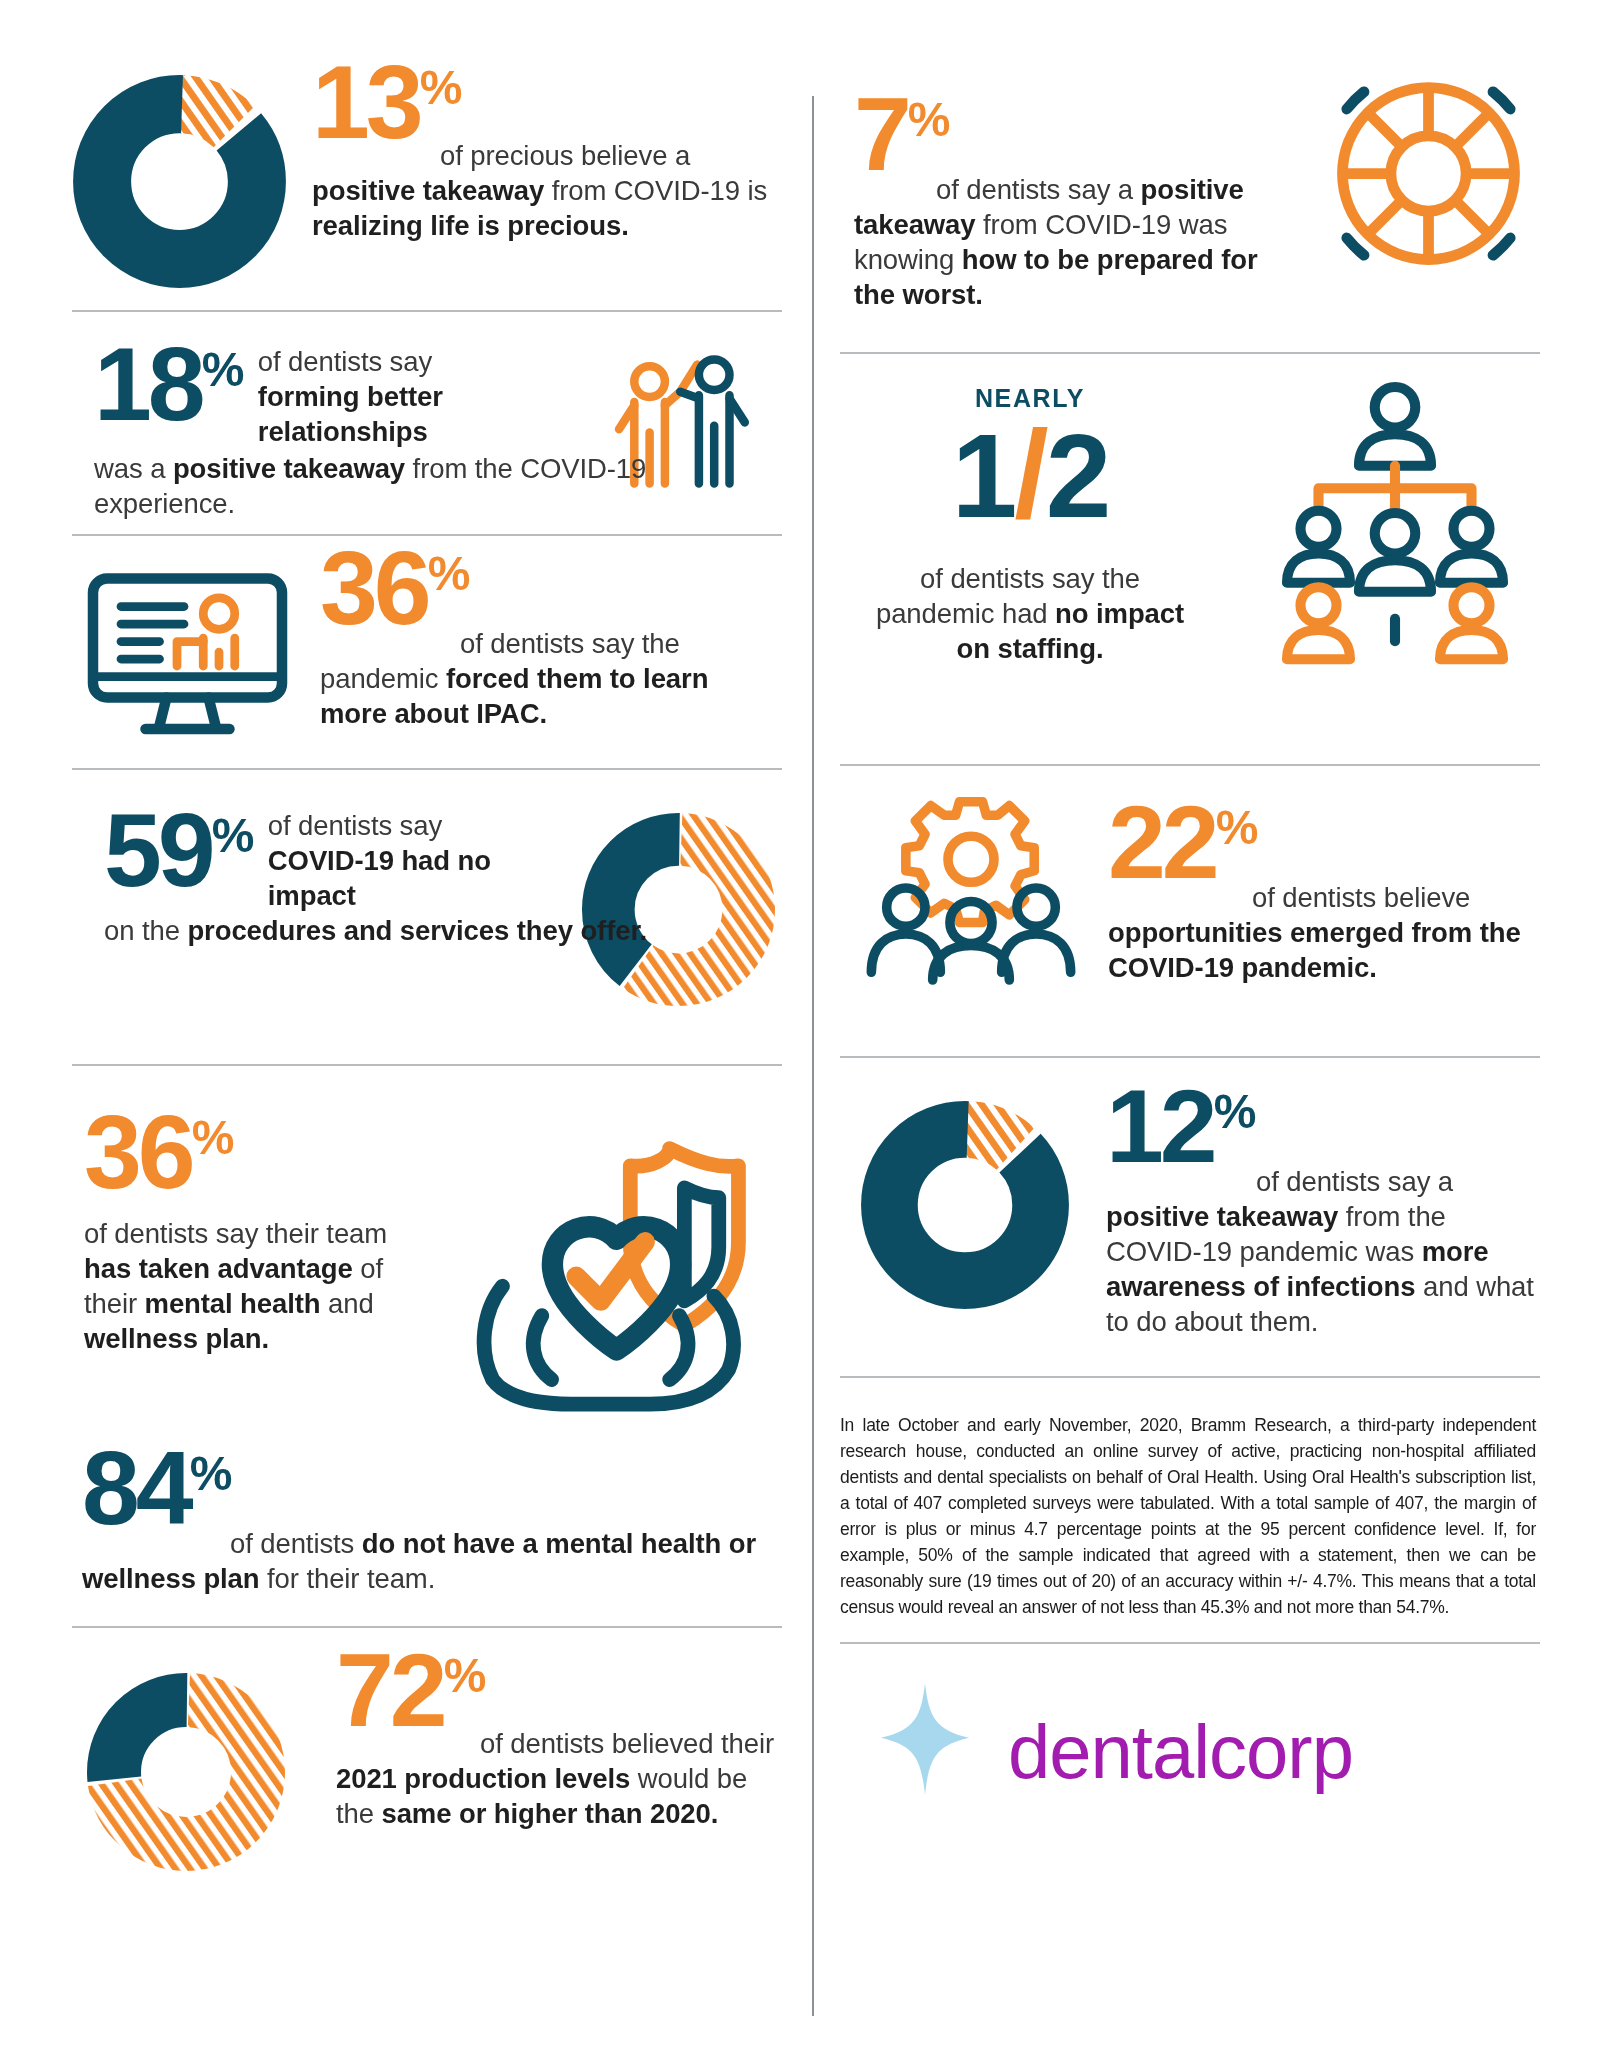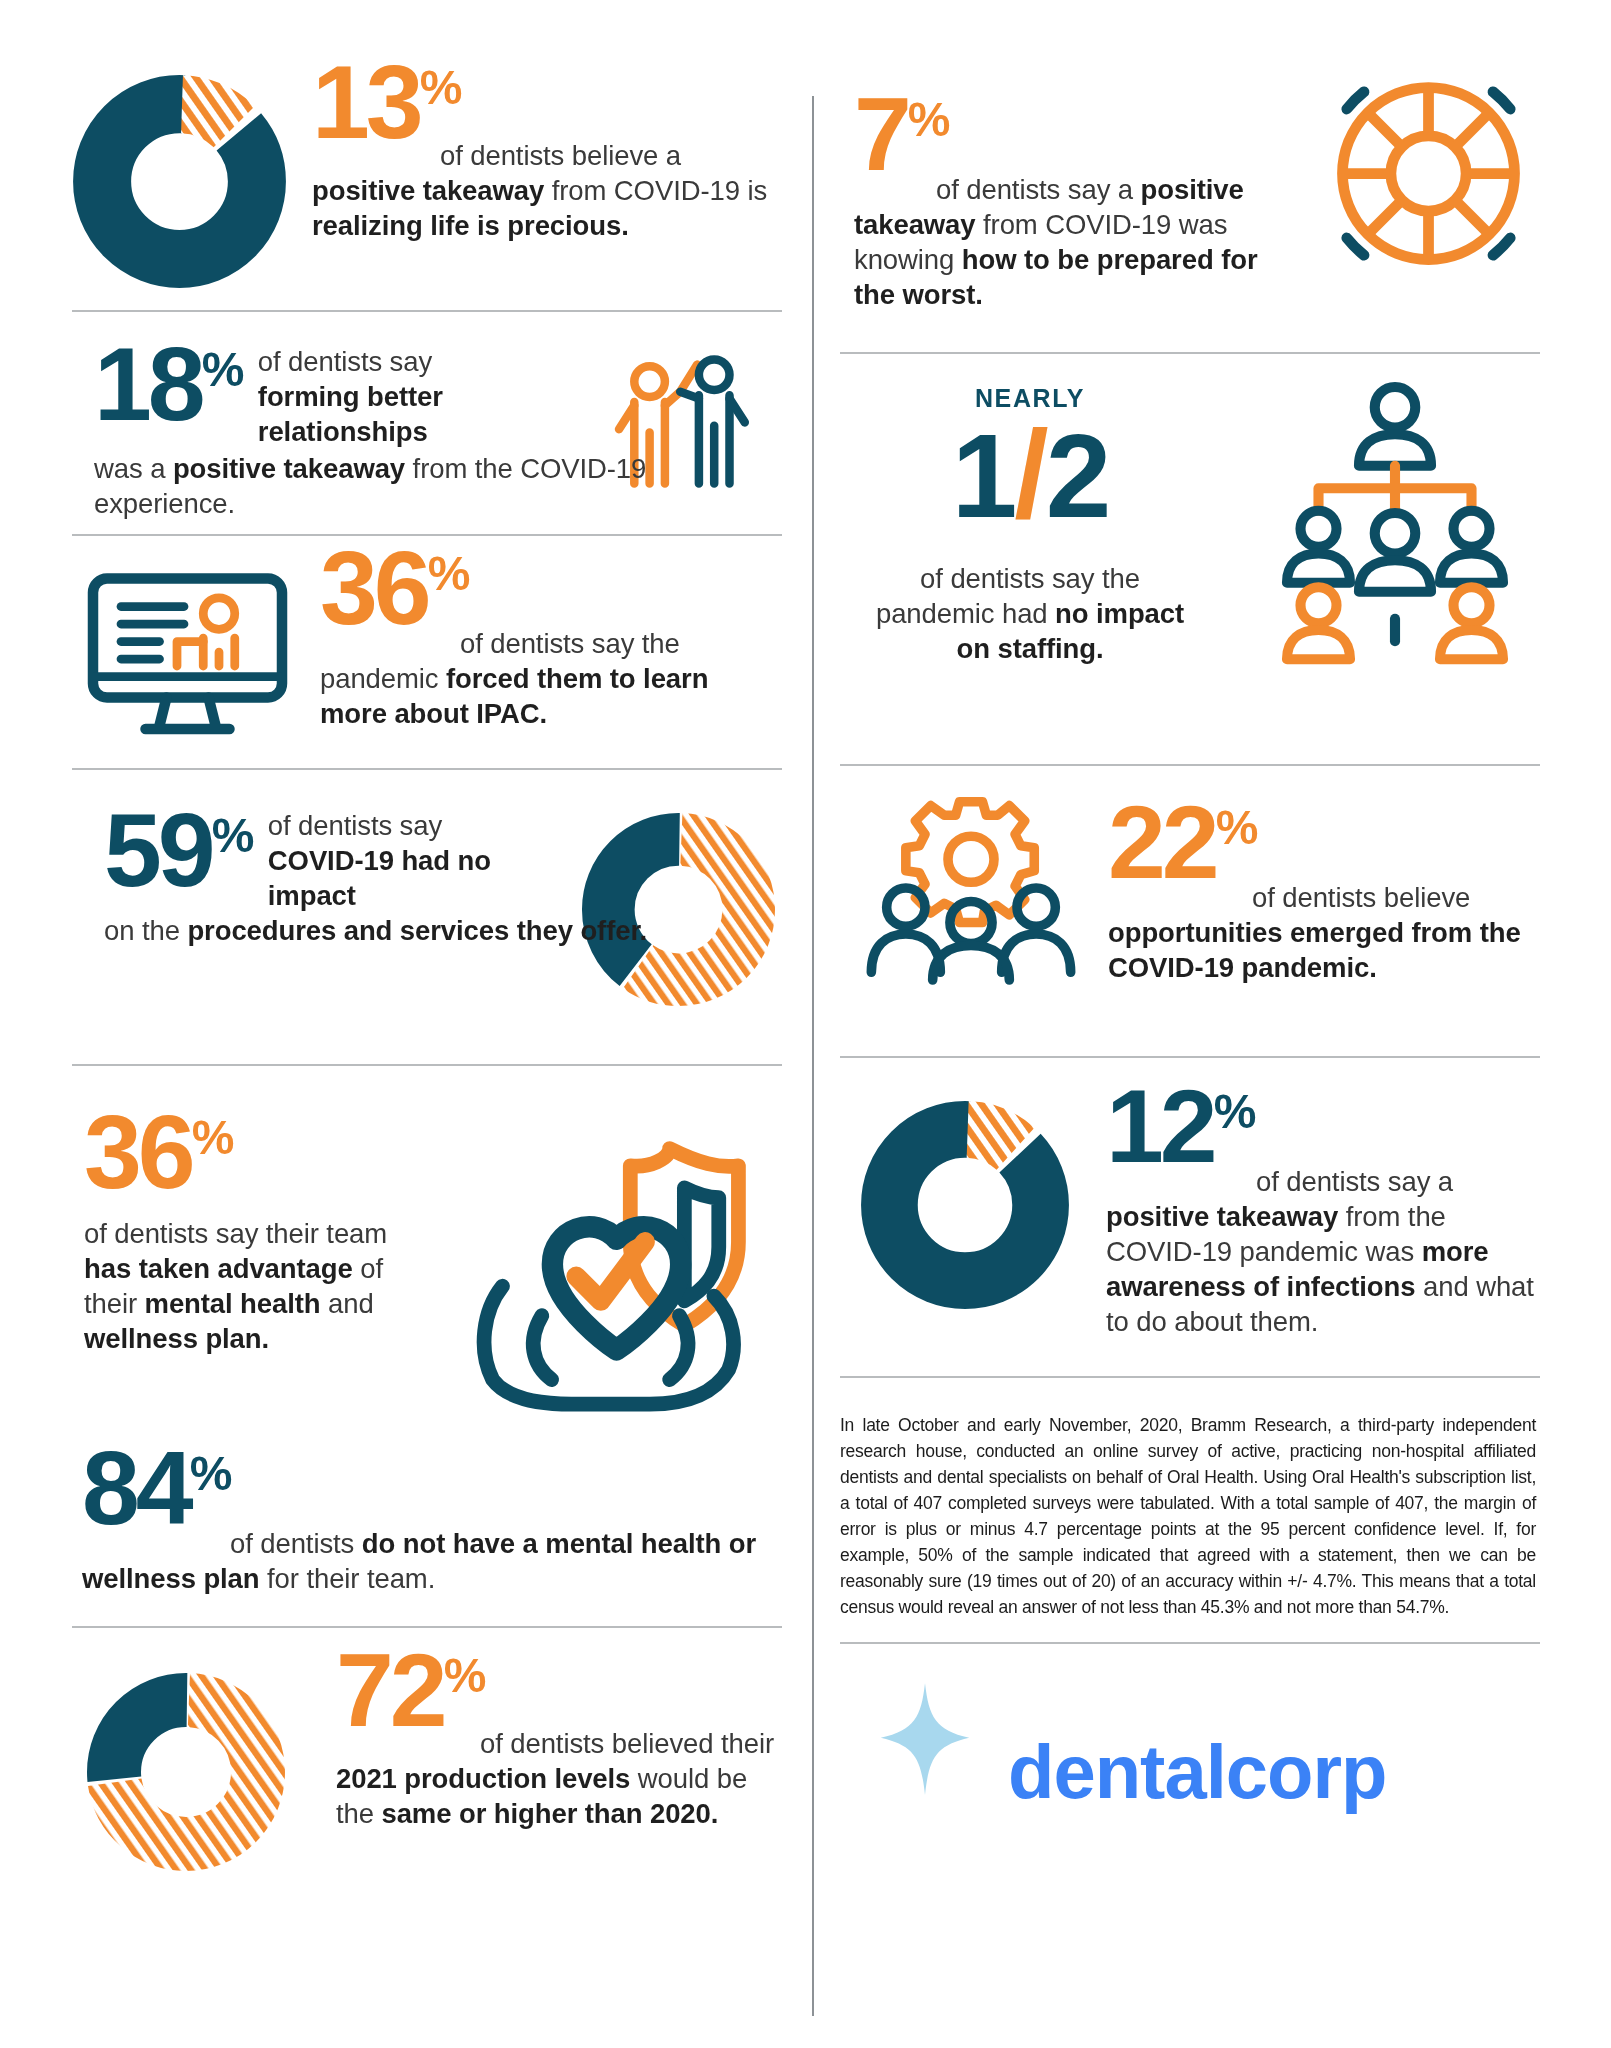--- a/index.html
+++ b/index.html
@@ -98,25 +98,24 @@
     text-align: justify;
     letter-spacing: -0.25px;
   }
   .sponsor {
     font-size: 27px;
     color: #3a3a3a;
     line-height: 36px;
   }
   .brand {
     font-size: 76px;
-    color: #3b82f6;
-    font-weight: 700;
+    color: #a21caf;
+    font-weight: 400;
     letter-spacing: -1px;
     line-height: 80px;
-    margin-top: 20px;
   }
 </style>
 </head>
 <body>
 
 <div class="page">
 
   <div class="vdiv"></div>
 
   <div class="col-left">
@@ -128,21 +127,21 @@
             <rect width="6" height="6" fill="#fff"></rect>
               <rect width="3.2" height="6" fill="#f28a2e"></rect>
           </pattern>
         </defs>
         <circle cx="50" cy="50" r="36" fill="none" stroke="#0d4d63" stroke-width="27" stroke-dasharray="196.8 29.4" stroke-dashoffset="-31.4" transform="rotate(-90 50 50)"></circle>
         <circle cx="50" cy="50" r="36" fill="none" stroke="url(#hatchA)" stroke-width="27" stroke-dasharray="27.0 199.2" stroke-dashoffset="-1.2" transform="rotate(-90 50 50)"></circle>
       </svg>
       <div style="position:absolute;left:240px;top:0;width:470px;">
         <span class="big orange">13</span><span class="pct orange">%</span>
         <div class="stat-text" style="margin-top:-6px;text-indent:128px;">
-          <span>of dentists believe a </span><b>positive takeaway</b><span> from COVID-19 is </span><b>realizing life is precious.</b>
+          <span>of precious believe a </span><b>positive takeaway</b><span> from COVID-19 is </span><b>realizing life is precious.</b>
         </div>
       </div>
     </div>
 
     <div class="hr"></div>
 
     <div class="block" style="height:222px;padding-top:32px;">
       <svg width="170" height="170" viewBox="0 0 100 100" style="position:absolute;right:10px;top:22px;">
         <g fill="none" stroke-width="5" stroke-linecap="round" stroke-linejoin="round">
           <g stroke="#f28a2e">

